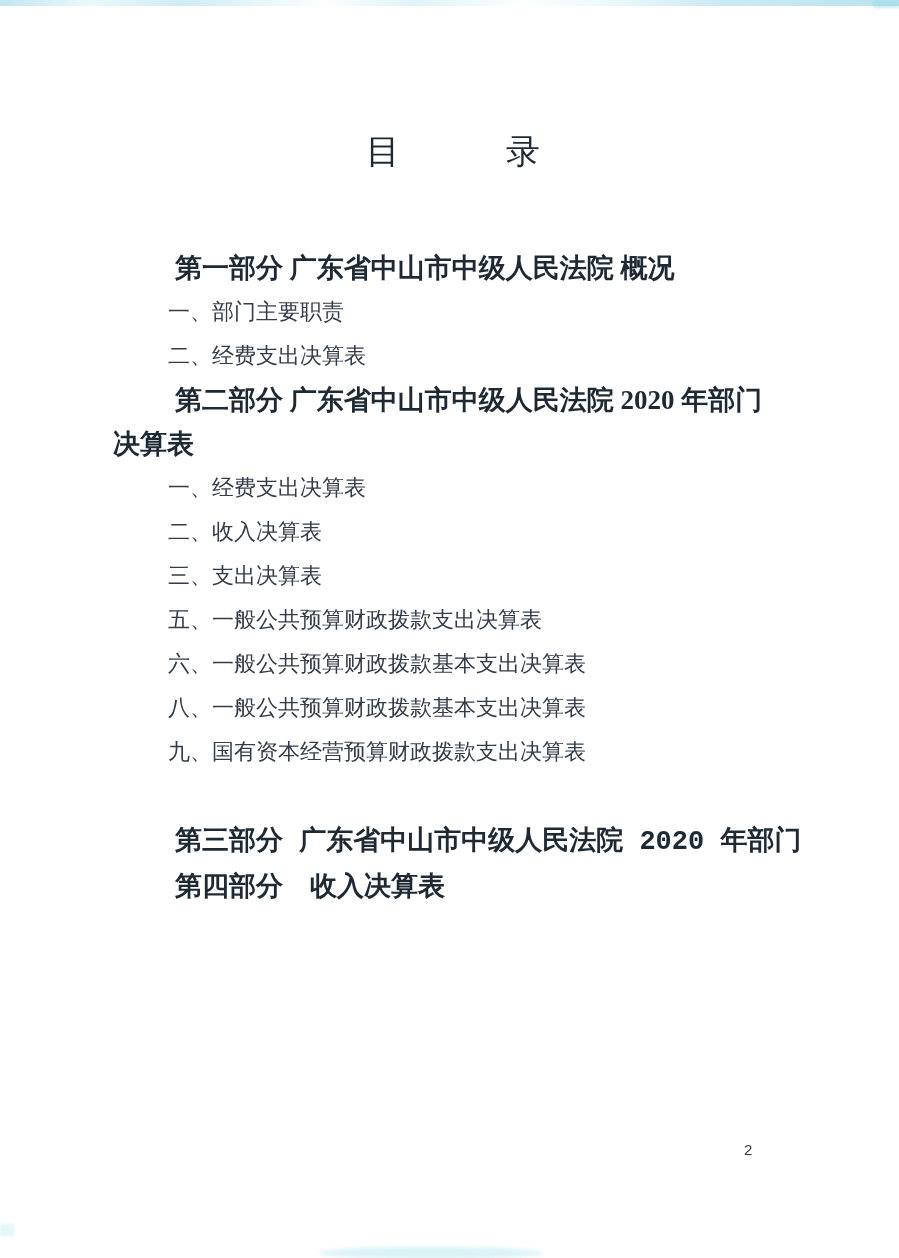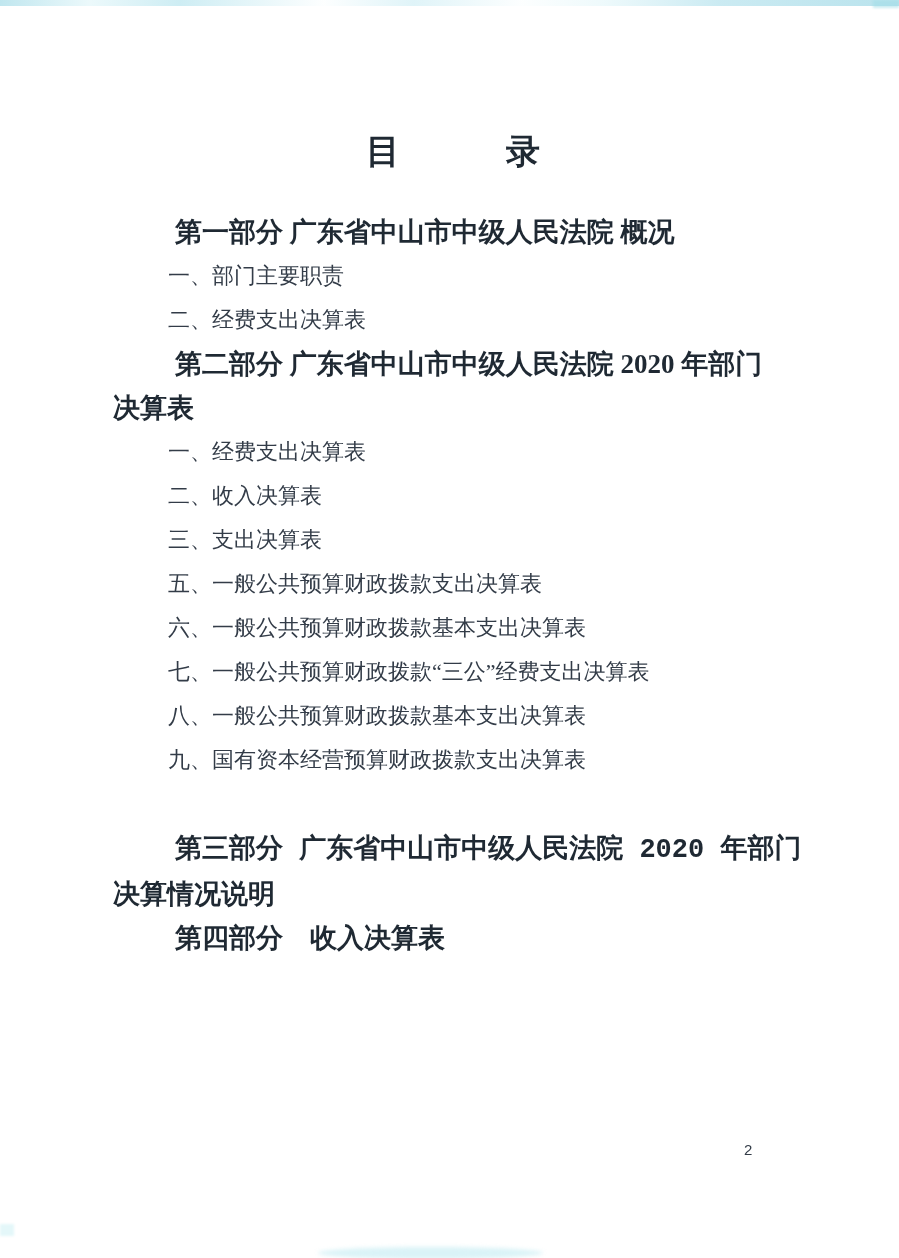--- a/index.html
+++ b/index.html
@@ -43,27 +43,27 @@
     position: absolute; right: 0; top: 0; width: 26px; height: 8px;
     background: rgba(160,220,232,0.55);
     filter: blur(1px);
   }
 
   
   .doc-title {
     margin: 130px 0 0 8px;
     text-align: center;
     font-size: 34px;
-    font-weight: bold;
+    font-weight: normal;
     line-height: 44px;
     letter-spacing: 1px;
     color: var(--heading, #1f2933);
   }
 
-  .content { margin: 36px 60px 0 113px; }
+  .content { margin: 72px 60px 0 113px; }
 
   .line {
     font-size: 22px;
     line-height: 44px;
     white-space: nowrap;
     color: var(--text, #333c48);
   }
   .line.h {
     font-size: 27px;
     font-weight: bold;
@@ -98,23 +98,21 @@
     <div class="line h ind">第一部分 广东省中山市中级人民法院 概况</div>
     <div class="line i">一、部门主要职责</div>
     <div class="line i">二、经费支出决算表</div>
     <div class="line h ind">第二部分 广东省中山市中级人民法院 2020 年部门</div>
     <div class="line h">决算表</div>
     <div class="line i">一、经费支出决算表</div>
     <div class="line i">二、收入决算表</div>
     <div class="line i">三、支出决算表</div>
     <div class="line i">五、一般公共预算财政拨款支出决算表</div>
     <div class="line i">六、一般公共预算财政拨款基本支出决算表</div>
-    <div class="line i">七、一般公共预算财政拨款“三公”经费支出决算表</div>
     <div class="line i">八、一般公共预算财政拨款基本支出决算表</div>
     <div class="line i">九、国有资本经营预算财政拨款支出决算表</div>
     <div class="line h ind gap">第三部分 广东省中山市中级人民法院 2020 年部门</div>
-    <div class="line h">决算情况说明</div>
     <div class="line h ind">第四部分　收入决算表</div>
   </div>
 
   <div class="page-number">2</div>
 
 </div>
 
 </body></html>

